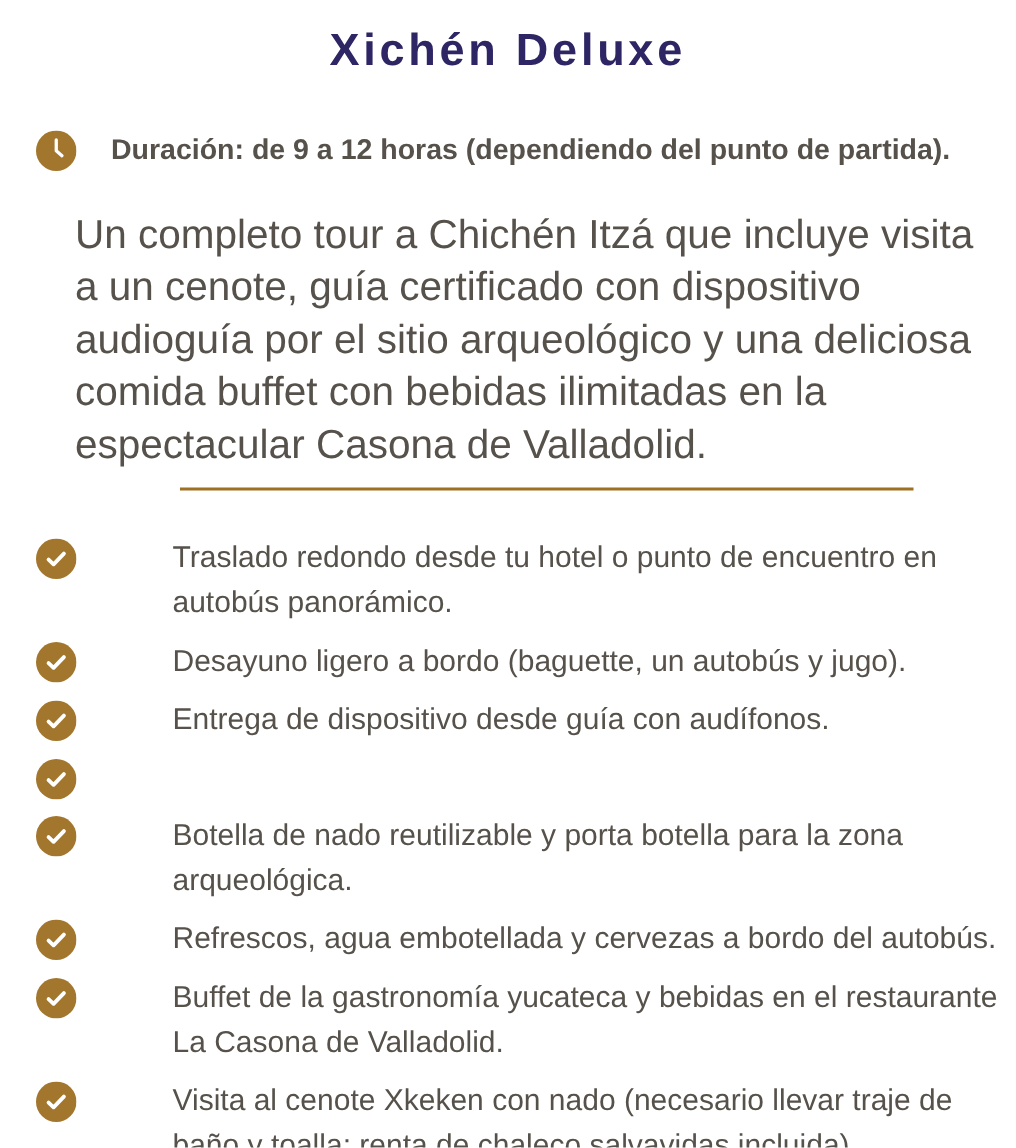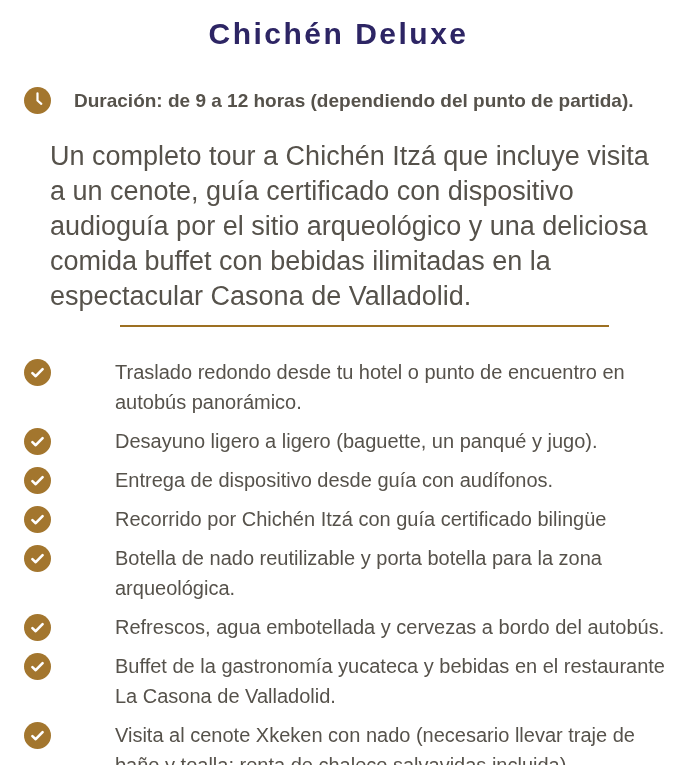--- a/index.html
+++ b/index.html
@@ -79,21 +79,21 @@
     gap: 41px;
   }
   .includes li .icon-badge { margin-top: 2px; }
   .item-text { margin-left: 23px; }
 </style>
 </head>
 <body>
 
 <div class="page">
 
-  <h1 class="title">Chichén Deluxe</h1>
+  <h1 class="title">Xichén Deluxe</h1>
 
   <div class="duration-row">
     <span class="icon-badge">
       <svg viewBox="0 0 27 27" aria-hidden="true">
         <circle cx="13.5" cy="13.5" r="13.5" fill="currentColor"></circle>
         <path d="M13.5 6.3 L13.5 13.5 L17.3 16.8" stroke="#ffffff" stroke-width="2.2" fill="none" stroke-linecap="round" stroke-linejoin="round"></path>
       </svg>
     </span>
     <span class="duration-text">Duración: de 9 a 12 horas (dependiendo del punto de partida).</span>
   </div>
@@ -112,39 +112,38 @@
       </span>
       <span class="item-text">Traslado redondo desde tu hotel o punto de encuentro en autobús panorámico.</span>
     </li>
     <li>
       <span class="icon-badge">
         <svg viewBox="0 0 27 27" aria-hidden="true">
             <circle cx="13.5" cy="13.5" r="13.5" fill="currentColor"></circle>
             <path d="M8.4 14.1 L11.7 17.2 L18.6 10.1" stroke="#ffffff" stroke-width="2.6" fill="none" stroke-linecap="round" stroke-linejoin="round"></path>
           </svg>
       </span>
-      <span class="item-text">Desayuno ligero a ligero (baguette, un panqué y jugo).</span>
+      <span class="item-text">Desayuno ligero a bordo (baguette, un autobús y jugo).</span>
     </li>
     <li>
       <span class="icon-badge">
         <svg viewBox="0 0 27 27" aria-hidden="true">
             <circle cx="13.5" cy="13.5" r="13.5" fill="currentColor"></circle>
             <path d="M8.4 14.1 L11.7 17.2 L18.6 10.1" stroke="#ffffff" stroke-width="2.6" fill="none" stroke-linecap="round" stroke-linejoin="round"></path>
           </svg>
       </span>
       <span class="item-text">Entrega de dispositivo desde guía con audífonos.</span>
     </li>
     <li>
       <span class="icon-badge">
         <svg viewBox="0 0 27 27" aria-hidden="true">
             <circle cx="13.5" cy="13.5" r="13.5" fill="currentColor"></circle>
             <path d="M8.4 14.1 L11.7 17.2 L18.6 10.1" stroke="#ffffff" stroke-width="2.6" fill="none" stroke-linecap="round" stroke-linejoin="round"></path>
           </svg>
       </span>
-      <span class="item-text">Recorrido por Chichén Itzá con guía certificado bilingüe</span>
     </li>
     <li>
       <span class="icon-badge">
         <svg viewBox="0 0 27 27" aria-hidden="true">
             <circle cx="13.5" cy="13.5" r="13.5" fill="currentColor"></circle>
             <path d="M8.4 14.1 L11.7 17.2 L18.6 10.1" stroke="#ffffff" stroke-width="2.6" fill="none" stroke-linecap="round" stroke-linejoin="round"></path>
           </svg>
       </span>
       <span class="item-text">Botella de nado reutilizable y porta botella para la zona arqueológica.</span>
     </li>

